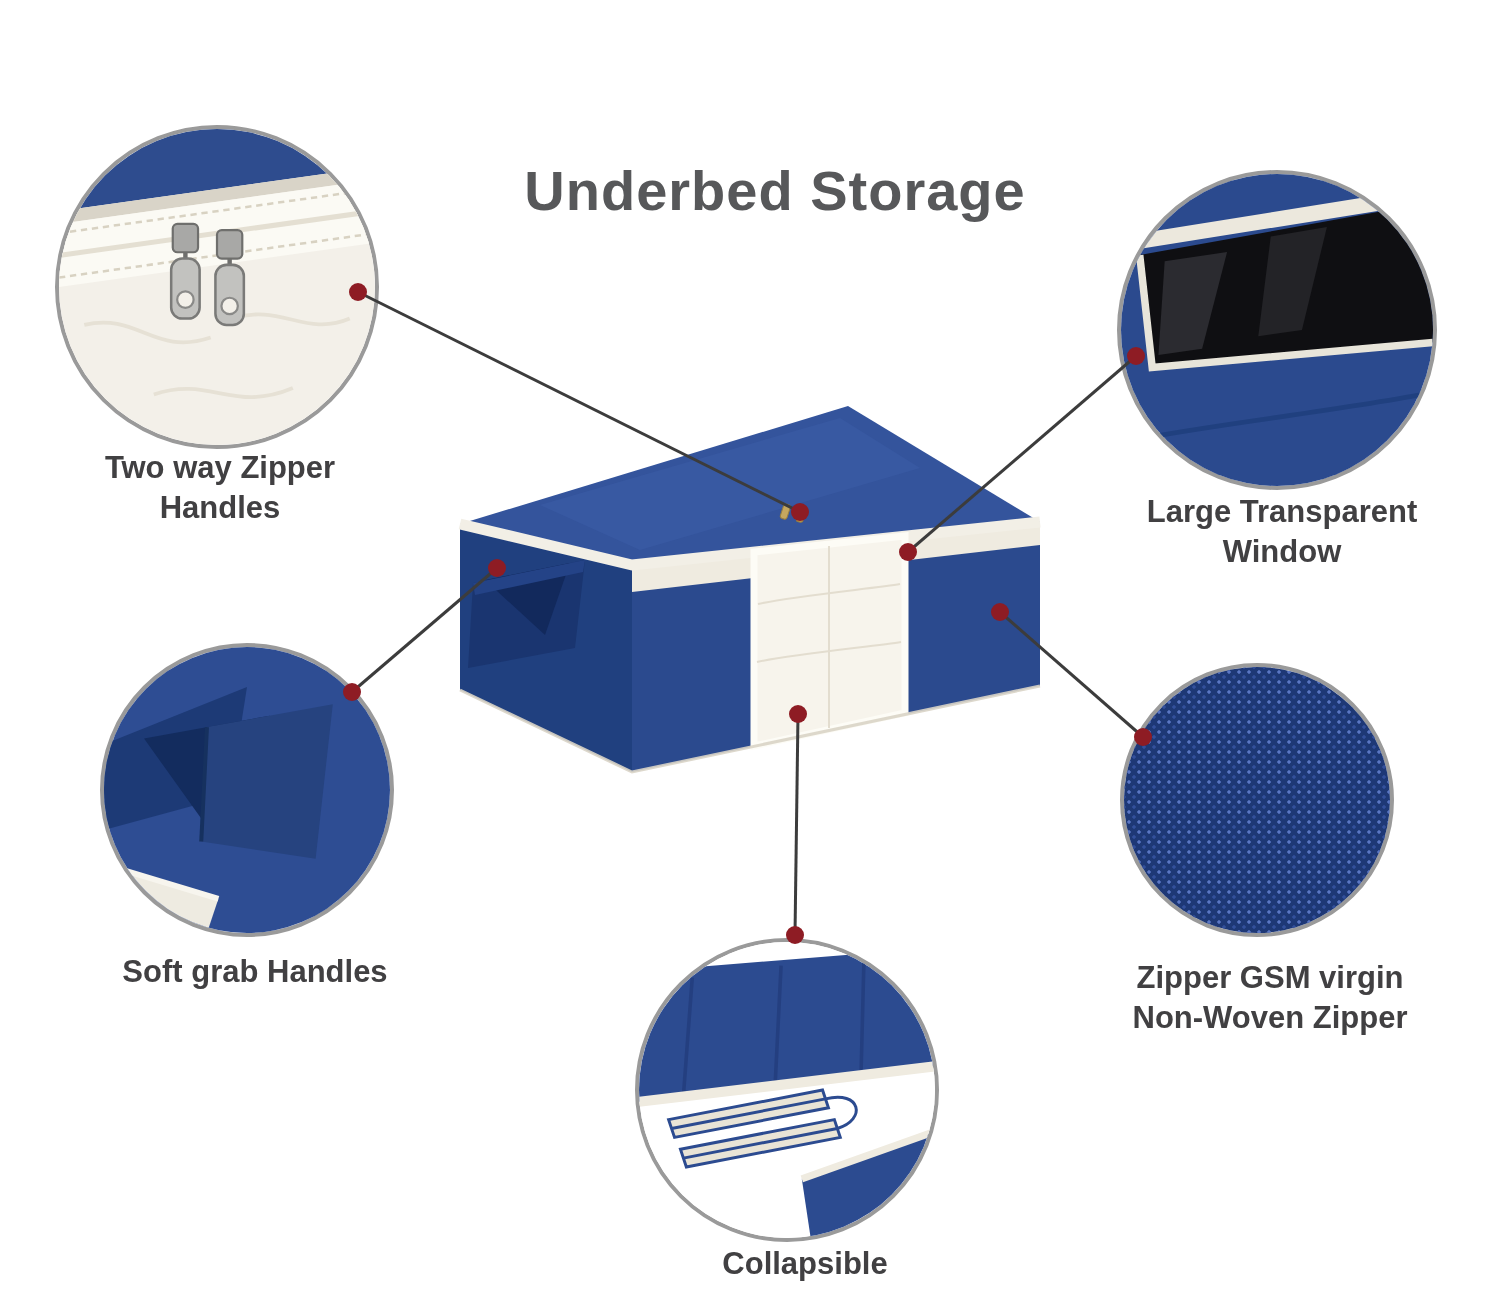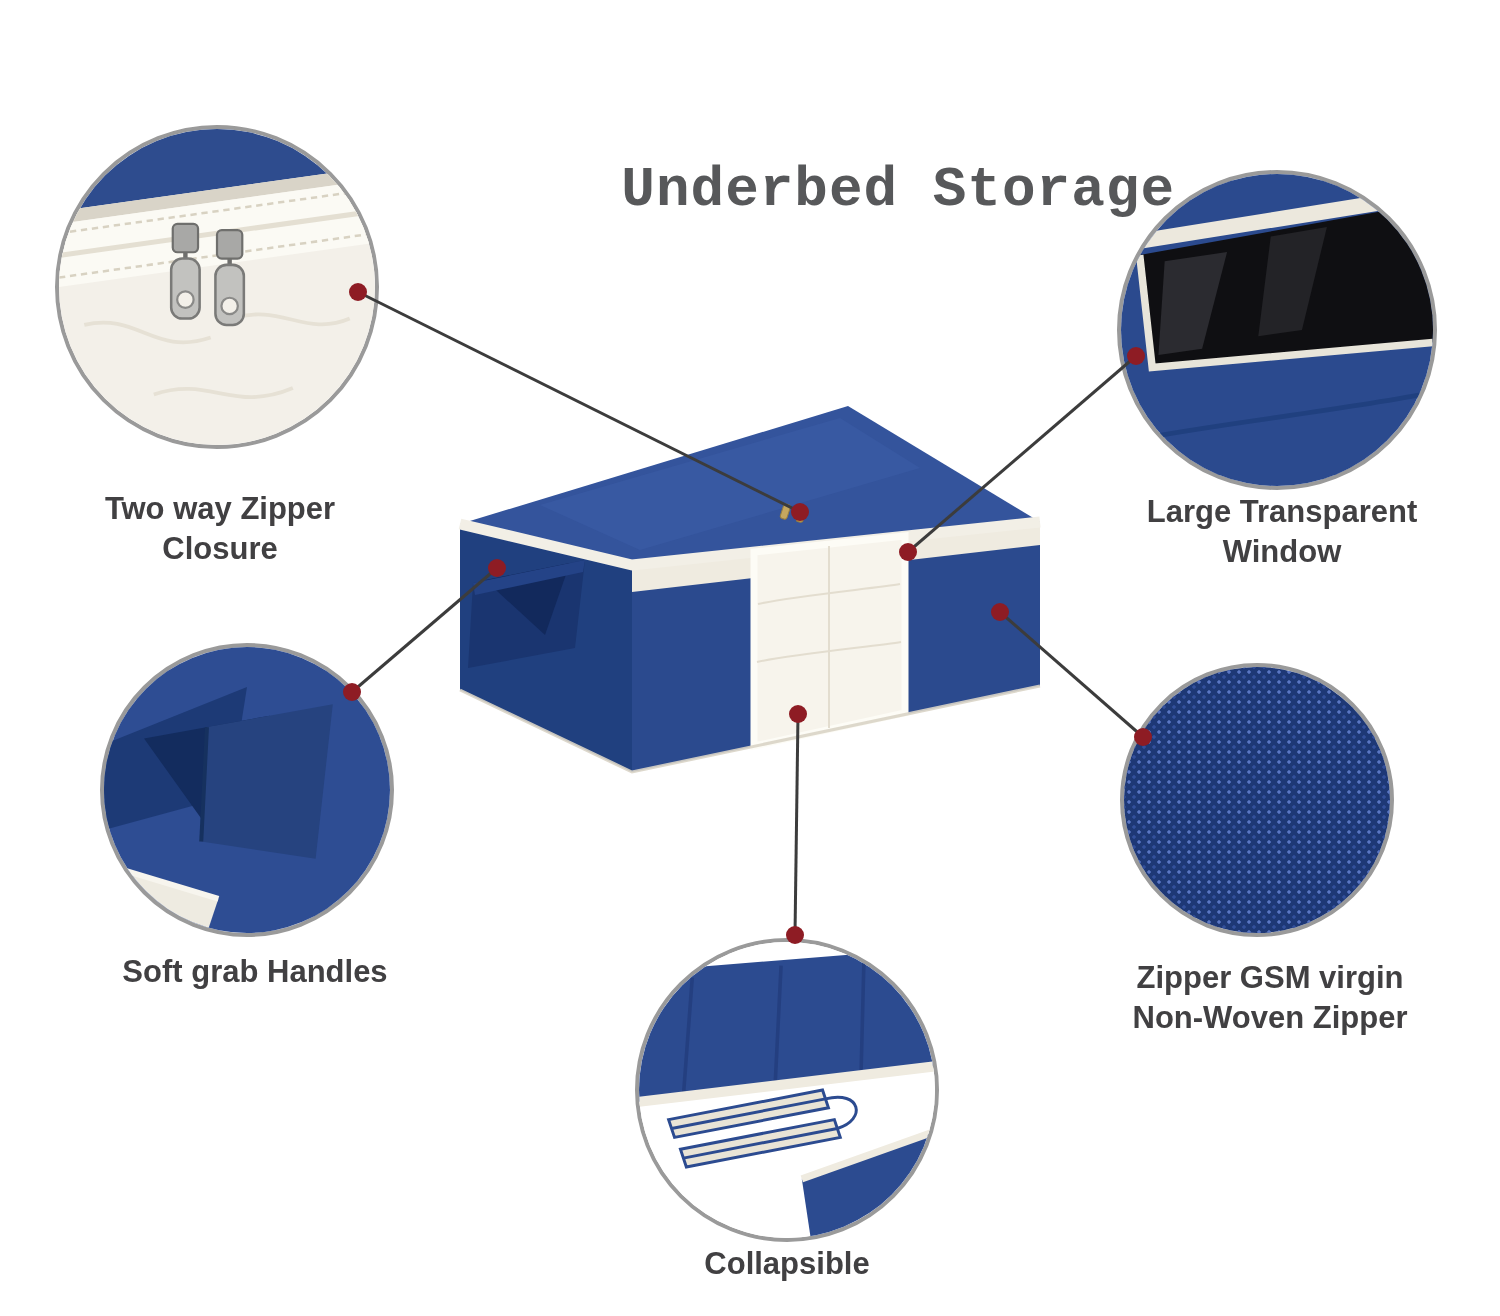--- a/index.html
+++ b/index.html
@@ -1,22 +1,22 @@
 <!DOCTYPE html>
 <html><head>
 <meta charset="utf-8">
 <style>
   html,body{margin:0;padding:0;background:#ffffff;}
   .stage{
     position:relative;width:1500px;height:1316px;background:#ffffff;
     font-family:"Liberation Sans",sans-serif;overflow:hidden;
   }
   .title{
-    position:absolute;left:375px;top:158px;width:800px;text-align:right;
-    font-size:56px;font-weight:bold;color:#57585a;letter-spacing:1px;font-family:Liberation Mono, monospace;
+    position:absolute;left:375px;top:158px;width:800px;text-align:center;
+    font-size:56px;font-weight:bold;color:#57585a;letter-spacing:1px;
   }
   .scene,.connectors{position:absolute;left:0;top:0;}
   .connectors{pointer-events:none;}
   .callout{
     position:absolute;border-radius:50%;border:4px solid #9a9a9a;
     overflow:hidden;background:#ffffff;box-sizing:border-box;
   }
   .callout svg{display:block;width:100%;height:100%;}
   .fabric-texture{
     width:100%;height:100%;
@@ -141,37 +141,37 @@
       <polygon points="10,60 62,50 64,56 12,66" fill="#e9e4d6" stroke="#2c4b90" stroke-width="1"></polygon>
       <path d="M 11,63 L 63,53" stroke="#2c4b90" stroke-width="1"></path>
       <polygon points="14,70 66,60 68,66 16,76" fill="#e9e4d6" stroke="#2c4b90" stroke-width="1"></polygon>
       <path d="M 15,73 L 67,63" stroke="#2c4b90" stroke-width="1"></path>
       <path d="M 63,53 C 75,50 77,60 67,63" fill="none" stroke="#2c4b90" stroke-width="1"></path>
       <polygon points="55,80 100,64 100,100 58,100" fill="#2c4b90"></polygon>
       <path d="M 55,80 L 100,64" stroke="#efebe0" stroke-width="2.4"></path>
     </svg>
   </div>
 
-  <div class="label" style="left:20px;top:448px;width:400px;margin-top:41px;">
+  <div class="label" style="left:20px;top:448px;width:400px;">
     <div>Two way Zipper</div>
-    <div>Closure</div>
+    <div>Handles</div>
   </div>
   <div class="label" style="left:1082px;top:492px;width:400px;">
     <div>Large Transparent</div>
     <div>Window</div>
   </div>
   <div class="label" style="left:55px;top:952px;width:400px;text-align:center;">
     <div>Soft grab Handles</div>
     <div></div>
   </div>
   <div class="label" style="left:1070px;top:958px;width:400px;">
     <div>Zipper GSM virgin</div>
     <div>Non-Woven Zipper</div>
   </div>
-  <div class="label" style="left:587px;top:1244px;width:400px;">
+  <div class="label" style="left:605px;top:1244px;width:400px;">
     <div>Collapsible</div>
     <div></div>
   </div>
 
   <svg class="connectors" width="1500" height="1316" viewBox="0 0 1500 1316">
     <g stroke="#3c3c3c" stroke-width="3">
       <line x1="358" y1="292" x2="800" y2="512"></line>
       <line x1="1136" y1="356" x2="908" y2="552"></line>
       <line x1="352" y1="692" x2="497" y2="568"></line>
       <line x1="1143" y1="737" x2="1000" y2="612"></line>

